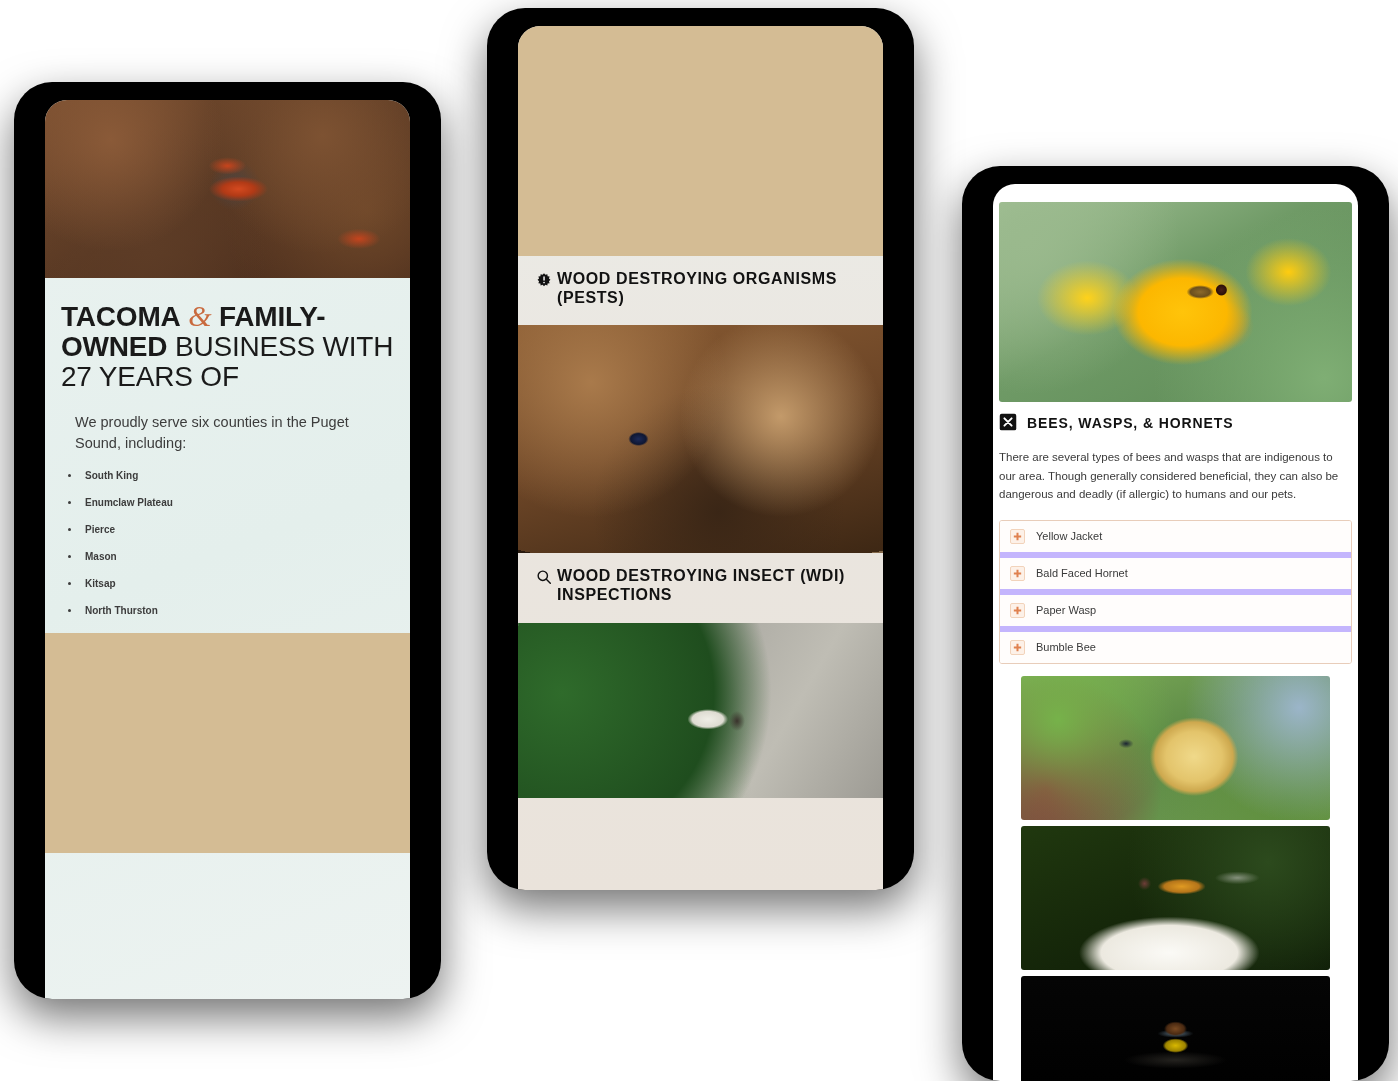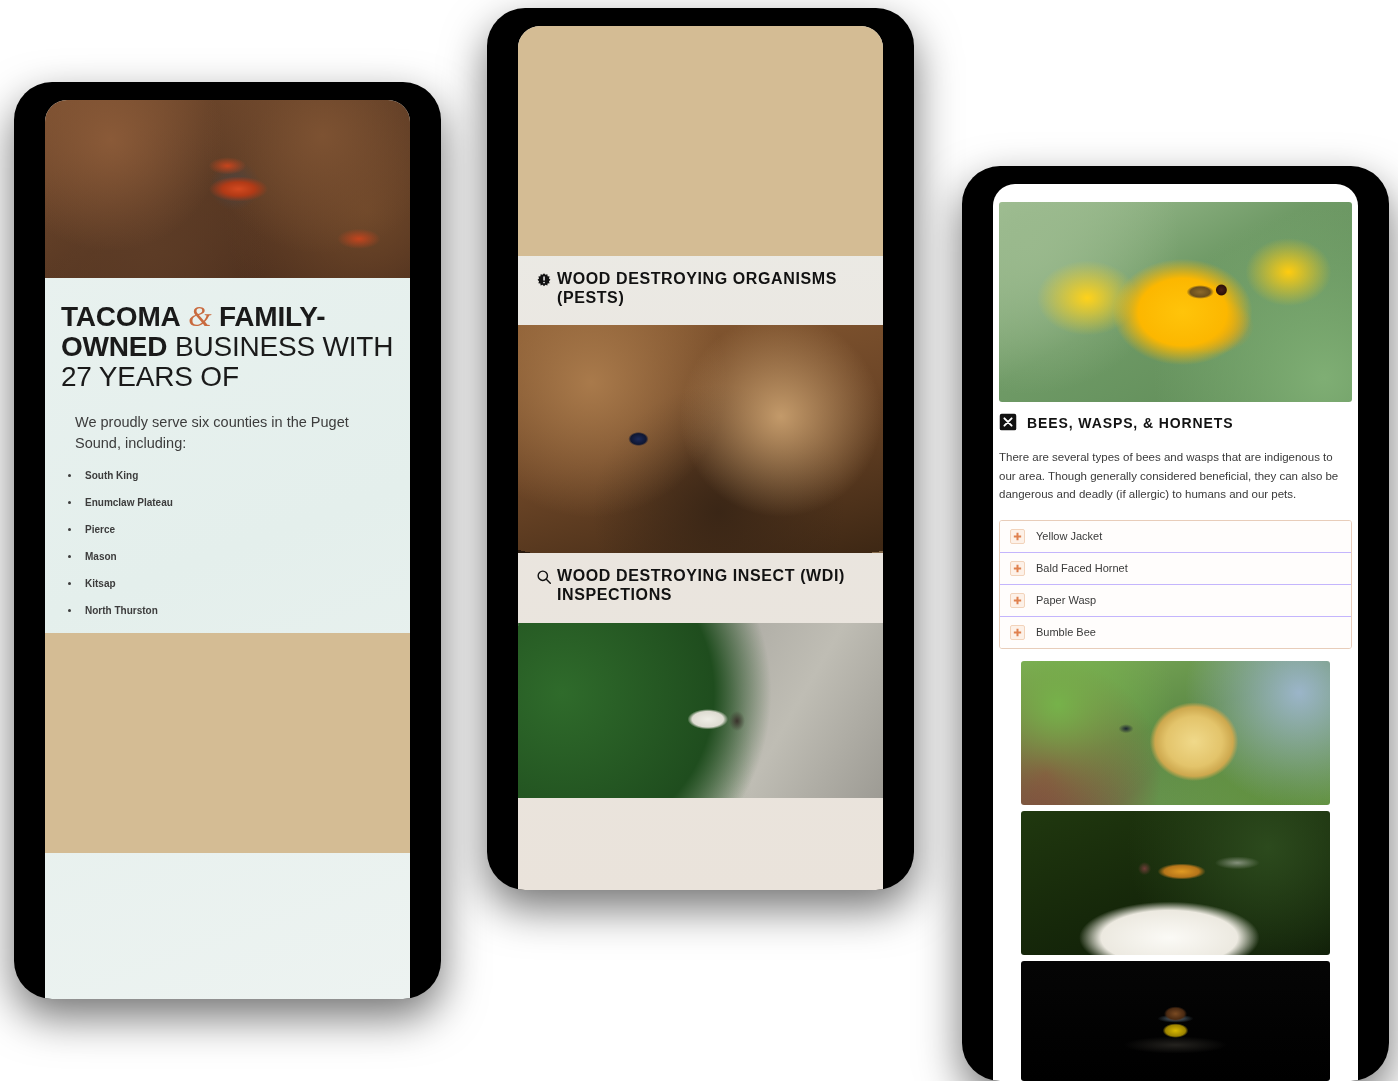--- a/index.html
+++ b/index.html
@@ -286,21 +286,21 @@
   .accordion {
     margin-top: 16px;
     border: 1px solid #e8cdba;
     border-radius: 3px;
     overflow: hidden;
     background: #ffffff;
   }
   .acc-item {
     display: flex; align-items: center; gap: 11px;
     padding: 8px 10px;
-    border-bottom: 1px solid #c4b5fd;
+    border-bottom: 6px solid #c4b5fd;
     font-size: 11px;
     color: #3a3a3a;
     background: #fffdfc;
   }
   .acc-item:last-child { border-bottom: none; }
   .acc-plus {
     flex: 0 0 auto;
     width: 15px; height: 15px;
     display: inline-flex; align-items: center; justify-content: center;
     background: #fdf1e8;

